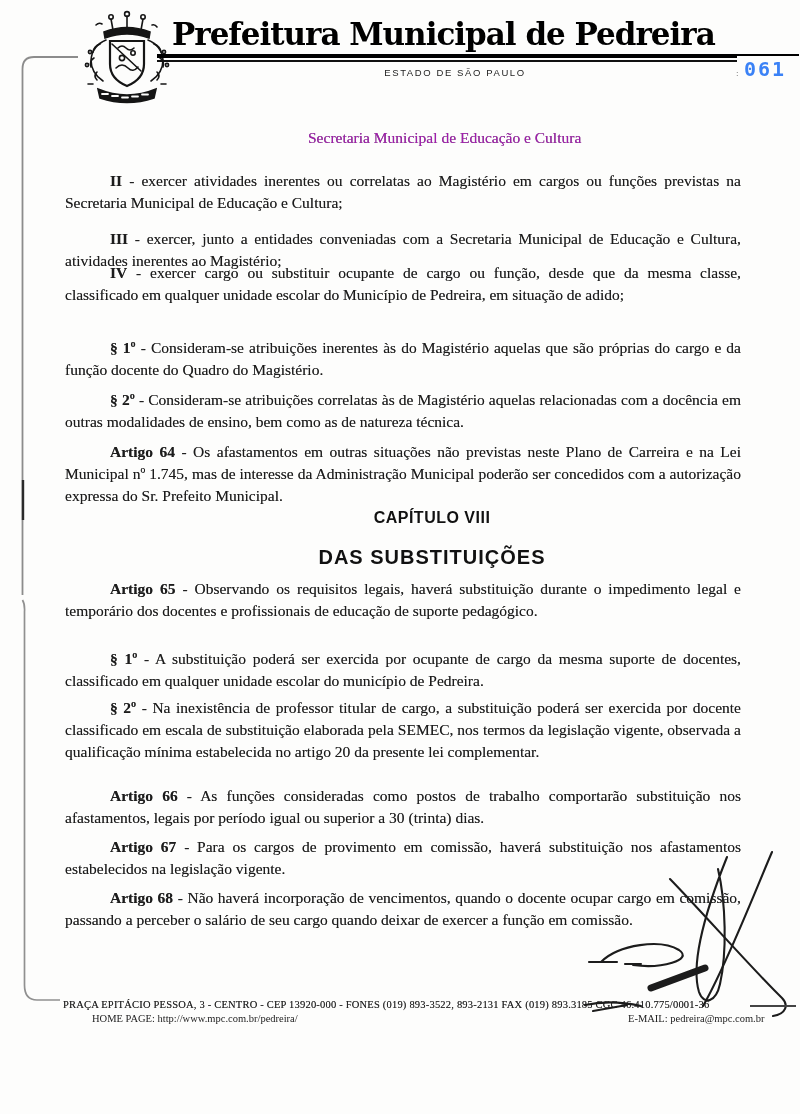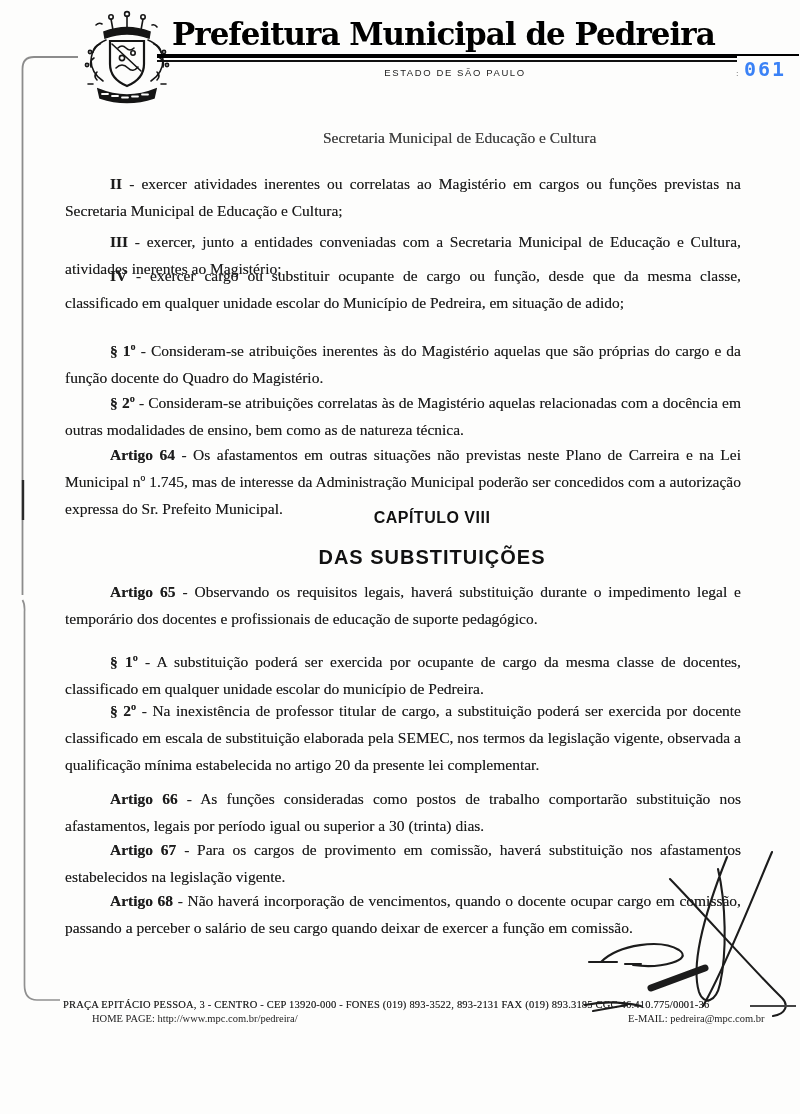--- a/index.html
+++ b/index.html
@@ -16,23 +16,23 @@
             font-family:"Liberation Sans",sans-serif;font-size:9.5px;letter-spacing:1.6px;color:#222;}
   .stamp{position:absolute;left:744px;top:57px;font-family:"DejaVu Sans Mono",monospace;
          font-weight:700;font-size:20px;color:#3b82f6;letter-spacing:2px;}
   .stamp-line{position:absolute;left:735px;top:54px;width:64px;height:2.2px;background:#000;}
   .stamp-dots{position:absolute;left:736px;top:68px;font-size:9px;color:#555;}
 
   
   .frame-svg{position:absolute;left:0;top:0;pointer-events:none;}
 
   
-  .doc-heading{position:absolute;left:323px;top:129px;font-size:15.5px;color:#404040;
+  .doc-heading{position:absolute;left:308px;top:129px;font-size:15.5px;color:#a21caf;
                text-shadow:0 0 .4px rgba(0,0,0,.55);white-space:nowrap;}
-  .para{position:absolute;left:65px;width:676px;margin:0;font-size:15.5px;line-height:27px;
+  .para{position:absolute;left:65px;width:676px;margin:0;font-size:15.5px;line-height:22px;
         text-align:justify;text-indent:45px;color:#1c1c1c;text-shadow:0 0 .4px rgba(0,0,0,.5);}
   .para b{font-weight:700;}
   .chap{position:absolute;left:432px;transform:translateX(-50%);
         font-family:"Liberation Sans",sans-serif;font-weight:700;color:#111;white-space:nowrap;}
   .chap-title{top:509px;font-size:16px;letter-spacing:.5px;text-align:center;}
   .chap-sub{top:546px;font-size:20px;letter-spacing:1px;}
 
   
   .signature{position:absolute;left:575px;top:845px;}
 
@@ -107,21 +107,21 @@
 
   <p class="para" style="top:389px"><b>§ 2º</b><span> - Consideram-se atribuições correlatas às de Magistério aquelas relacionadas com a docência em outras modalidades de ensino, bem como as de natureza técnica.</span></p>
 
   <p class="para" style="top:441px"><b>Artigo 64</b><span> - Os afastamentos em outras situações não previstas neste Plano de Carreira e na Lei Municipal nº 1.745, mas de interesse da Administração Municipal poderão ser concedidos com a autorização expressa do Sr. Prefeito Municipal.</span></p>
 
   <div class="chap chap-title">CAPÍTULO VIII</div>
   <div class="chap chap-sub">DAS SUBSTITUIÇÕES</div>
 
   <p class="para" style="top:578px"><b>Artigo 65</b><span> - Observando os requisitos legais, haverá substituição durante o impedimento legal e temporário dos docentes e profissionais de educação de suporte pedagógico.</span></p>
 
-  <p class="para" style="top:648px"><b>§ 1º</b><span> - A substituição poderá ser exercida por ocupante de cargo da mesma classe de docentes, classificado em qualquer unidade escolar do município de Pedreira.</span></p>
+  <p class="para" style="top:648px"><b>§ 1º</b><span> - A substituição poderá ser exercida por ocupante de cargo da mesma suporte de docentes, classificado em qualquer unidade escolar do município de Pedreira.</span></p>
 
   <p class="para" style="top:697px"><b>§ 2º</b><span> - Na inexistência de professor titular de cargo, a substituição poderá ser exercida por docente classificado em escala de substituição elaborada pela SEMEC, nos termos da legislação vigente, observada a qualificação mínima estabelecida no artigo 20 da presente lei complementar.</span></p>
 
   <p class="para" style="top:785px"><b>Artigo 66</b><span> - As funções consideradas como postos de trabalho comportarão substituição nos afastamentos, legais por período igual ou superior a 30 (trinta) dias.</span></p>
 
   <p class="para" style="top:836px"><b>Artigo 67</b><span> - Para os cargos de provimento em comissão, haverá substituição nos afastamentos estabelecidos na legislação vigente.</span></p>
 
   <p class="para" style="top:887px"><b>Artigo 68</b><span> - Não haverá incorporação de vencimentos, quando o docente ocupar cargo em comissão, passando a perceber o salário de seu cargo quando deixar de exercer a função em comissão.</span></p>
 
   <svg class="signature" width="225" height="175" viewBox="0 0 225 175">

